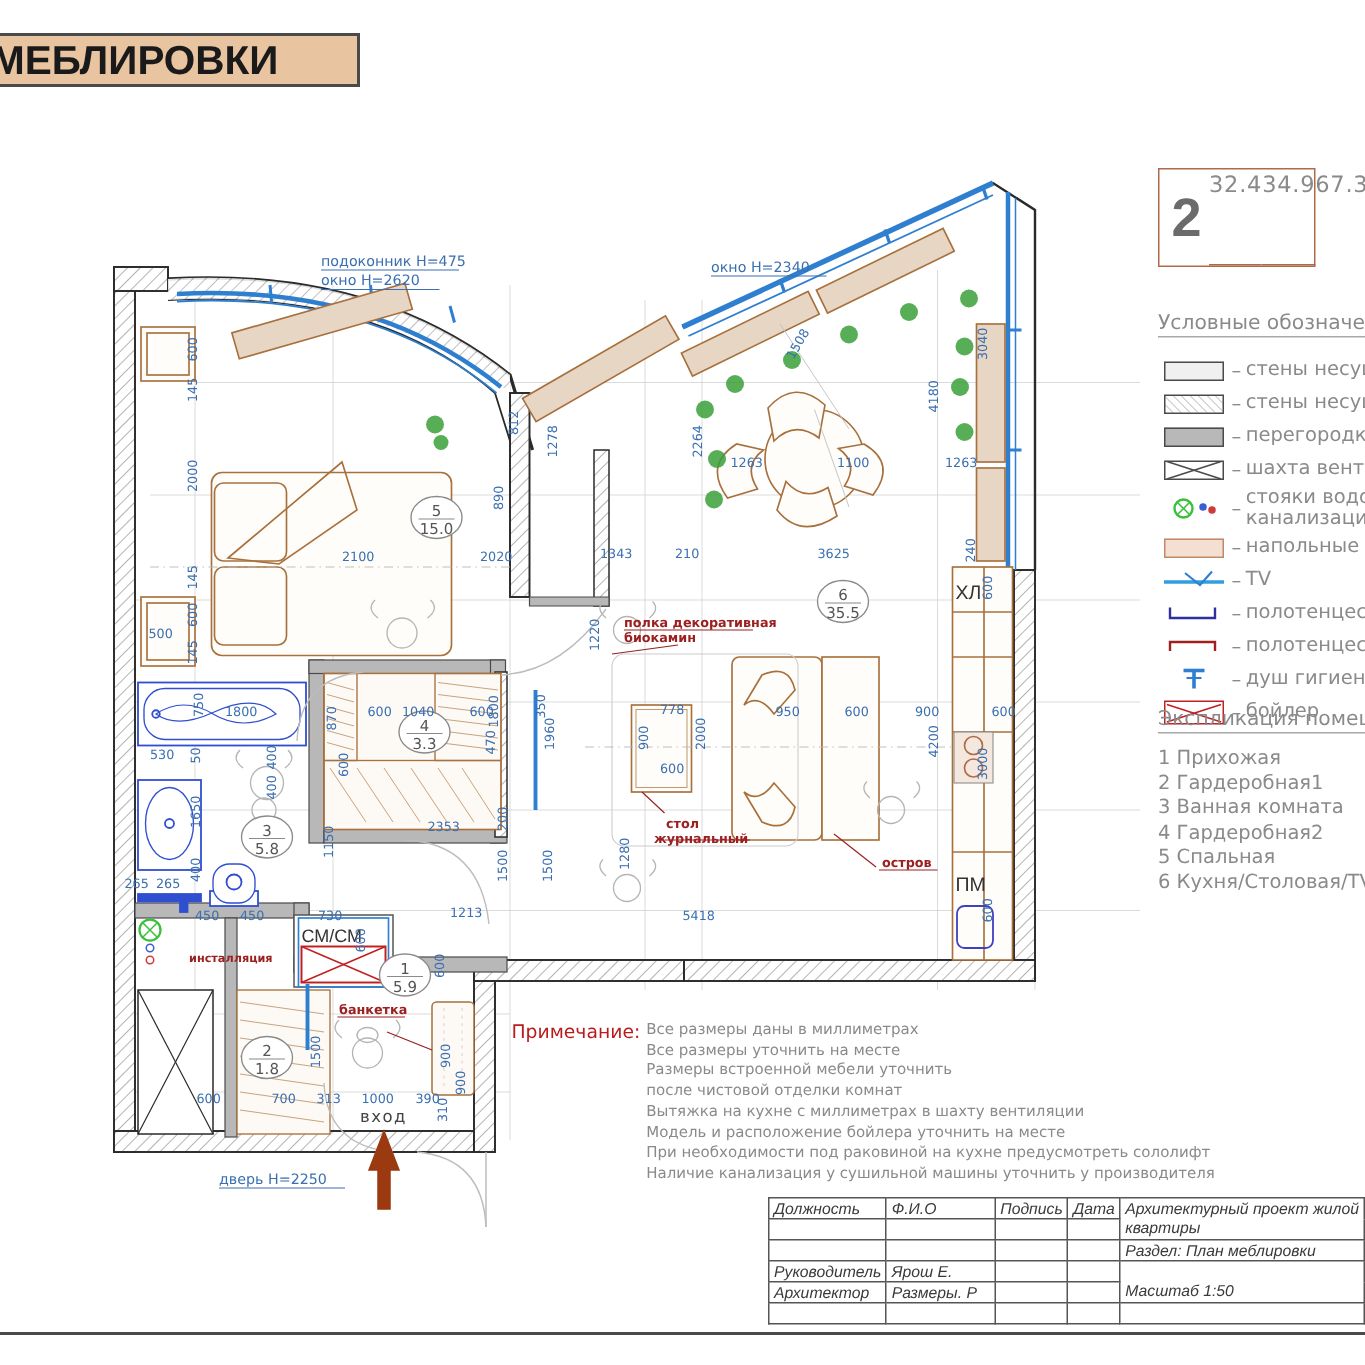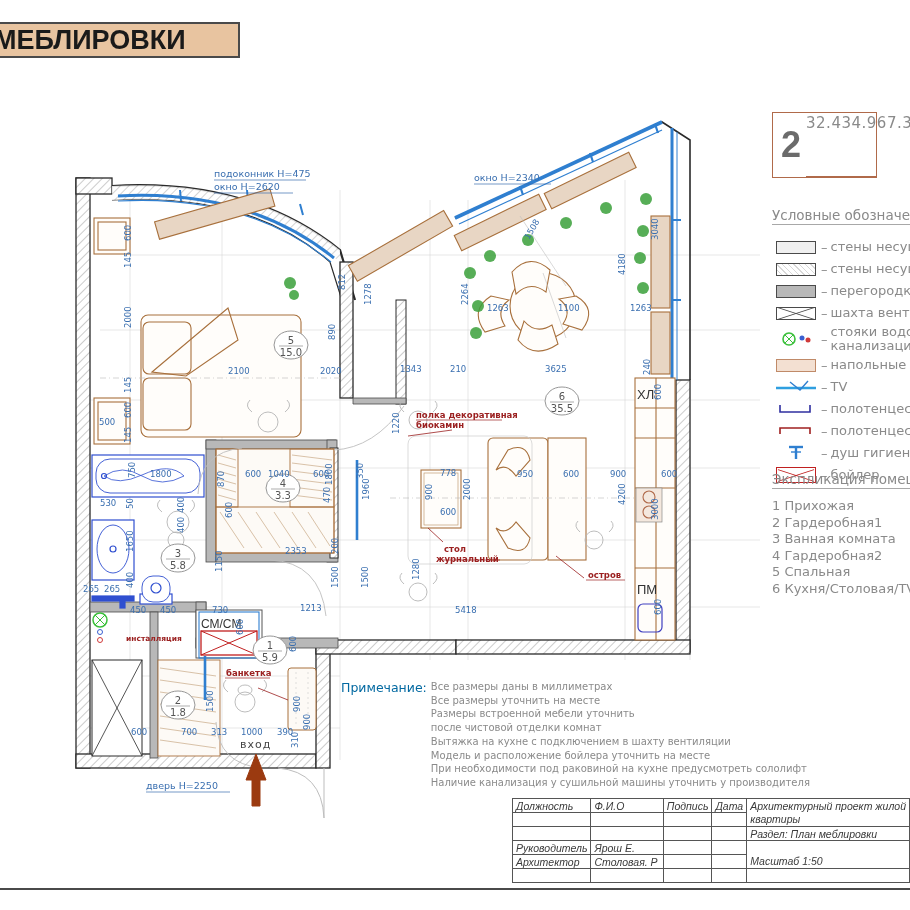--- a/index.html
+++ b/index.html
@@ -114,21 +114,21 @@
   }
   #schedule-list {
     position: absolute; left: 772px; top: 498px;
   }
   #schedule-list div {
     font-size: 13px; color: #8a8a8a; line-height: 16.5px; white-space: nowrap;
   }
 
   
   #notes { position: absolute; left: 341px; top: 680px; display: flex; }
-  #notes-label { font-size: 12.5px; color: #0369a1; white-space: nowrap; margin-right: 4px; }
+  #notes-label { font-size: 12.5px; color: #b91c1c; white-space: nowrap; margin-right: 4px; }
   #notes-lines div { font-size: 10px; color: #8a8a8a; line-height: 13.7px; white-space: nowrap; }
 
   
   #titleblock {
     position: absolute; left: 512px; top: 798px;
     width: 398px; border-collapse: collapse;
   }
   #titleblock td {
     border: 1px solid #555; height: 14px; padding: 0 3px;
     font-size: 10.5px; font-style: italic; color: #3a3a3a;
@@ -748,21 +748,21 @@
       <div>6 Кухня/Столовая/TV</div>
     </div>
 
   <div id="notes">
     <div id="notes-label">Примечание:</div>
     <div id="notes-lines">
         <div>Все размеры даны в миллиметрах</div>
         <div>Все размеры уточнить на месте</div>
         <div>Размеры встроенной мебели уточнить</div>
         <div>после чистовой отделки комнат</div>
-        <div>Вытяжка на кухне с подключением в шахту вентиляции</div>
+        <div>Вытяжка на кухне с миллиметрах в шахту вентиляции</div>
         <div>Модель и расположение бойлера уточнить на месте</div>
         <div>При необходимости под раковиной на кухне предусмотреть сололифт</div>
         <div>Наличие канализация у сушильной машины уточнить у производителя</div>
       </div>
   </div>
 
   <table id="titleblock">
     <tbody>
         <tr>
       <td class="c1">Должность</td>
@@ -787,21 +787,21 @@
     </tr>
     <tr>
       <td class="c1">Руководитель</td>
       <td class="c2">Ярош Е.</td>
       <td class="c3"></td>
       <td class="c4"></td>
       <td class="c5 nb-bot"></td>
     </tr>
     <tr>
       <td class="c1">Архитектор</td>
-      <td class="c2">Столовая. Р</td>
+      <td class="c2">Размеры. Р</td>
       <td class="c3"></td>
       <td class="c4"></td>
       <td class="c5 nb-top">Масштаб  1:50</td>
     </tr>
     <tr>
       <td class="c1"></td>
       <td class="c2"></td>
       <td class="c3"></td>
       <td class="c4"></td>
       <td class="c5"></td>

